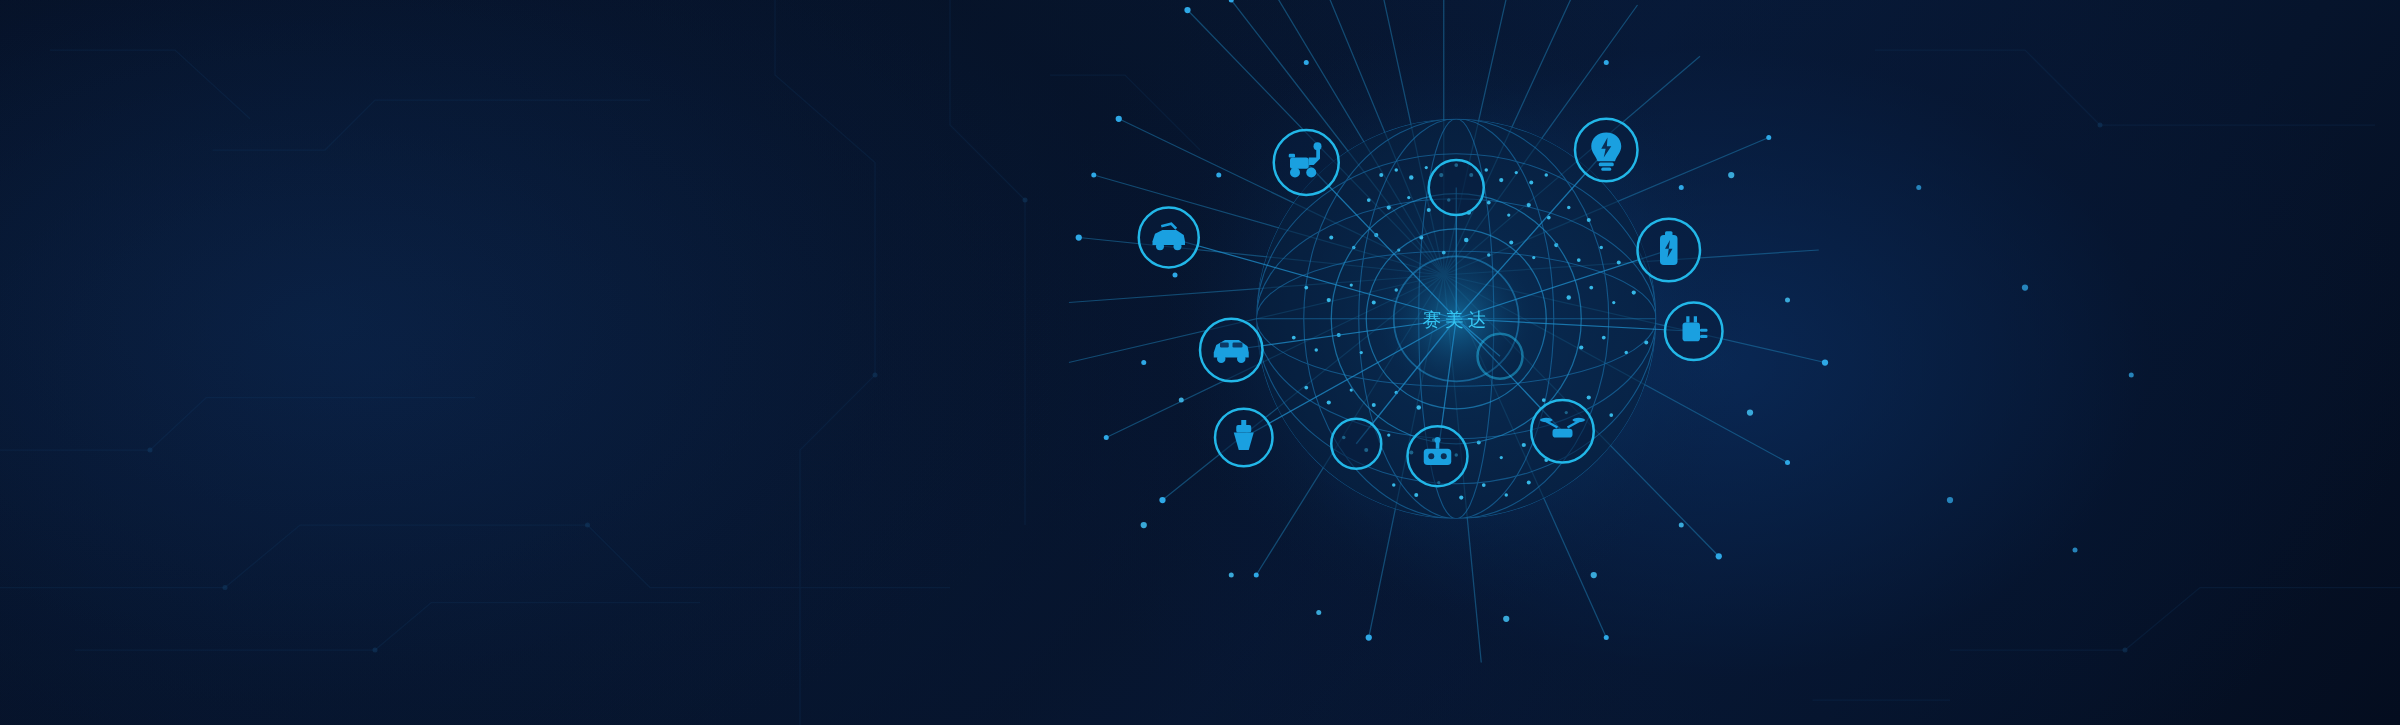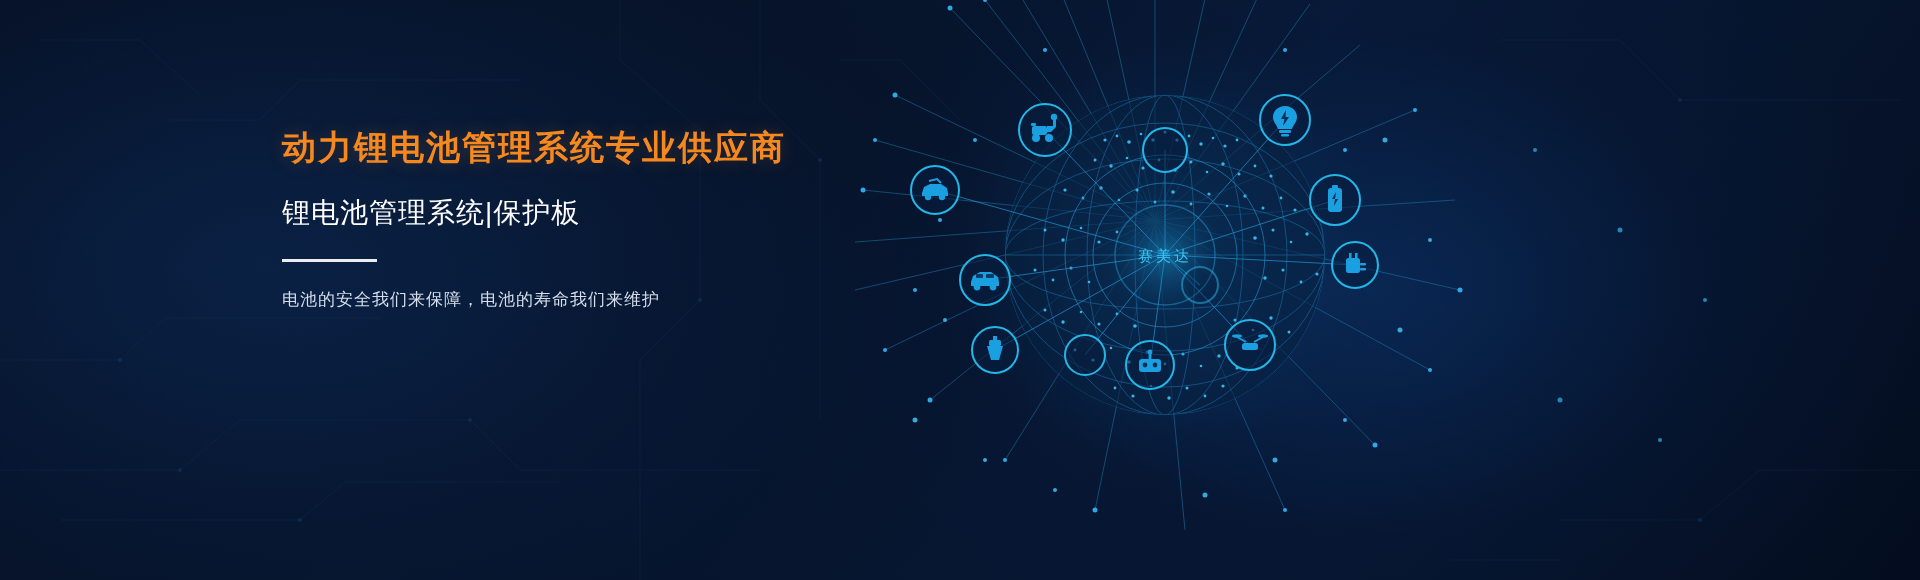--- a/index.html
+++ b/index.html
@@ -109,26 +109,20 @@
       <circle cx="300" cy="520" r="2"></circle>
         <circle cx="120" cy="360" r="2"></circle>
       <circle cx="700" cy="300" r="2"></circle>
         <circle cx="820" cy="160" r="2"></circle>
       <circle cx="1680" cy="100" r="2"></circle>
         <circle cx="1700" cy="520" r="2"></circle>
     </g>
   </svg>
   <div class="bg-glow-left"></div>
 
-  <div class="copy">
-    <div class="headline">动力锂电池管理系统专业供应商</div>
-    <div class="subhead">锂电池管理系统|保护板</div>
-    <div class="rule"></div>
-    <div class="tagline">电池的安全我们来保障，电池的寿命我们来维护</div>
-  </div>
 
   <div class="globe-wrap">
     <svg width="620" height="600" viewBox="0 0 620 600">
       <defs>
         <radialGradient id="globeGlow" cx="50%" cy="50%" r="50%">
           <stop offset="0%" stop-color="#0d5a96" stop-opacity="0.55"></stop>
           <stop offset="55%" stop-color="#0a3a6a" stop-opacity="0.28"></stop>
           <stop offset="100%" stop-color="#07203e" stop-opacity="0"></stop>
         </radialGradient>
         <radialGradient id="coreGlow" cx="50%" cy="50%" r="50%">

